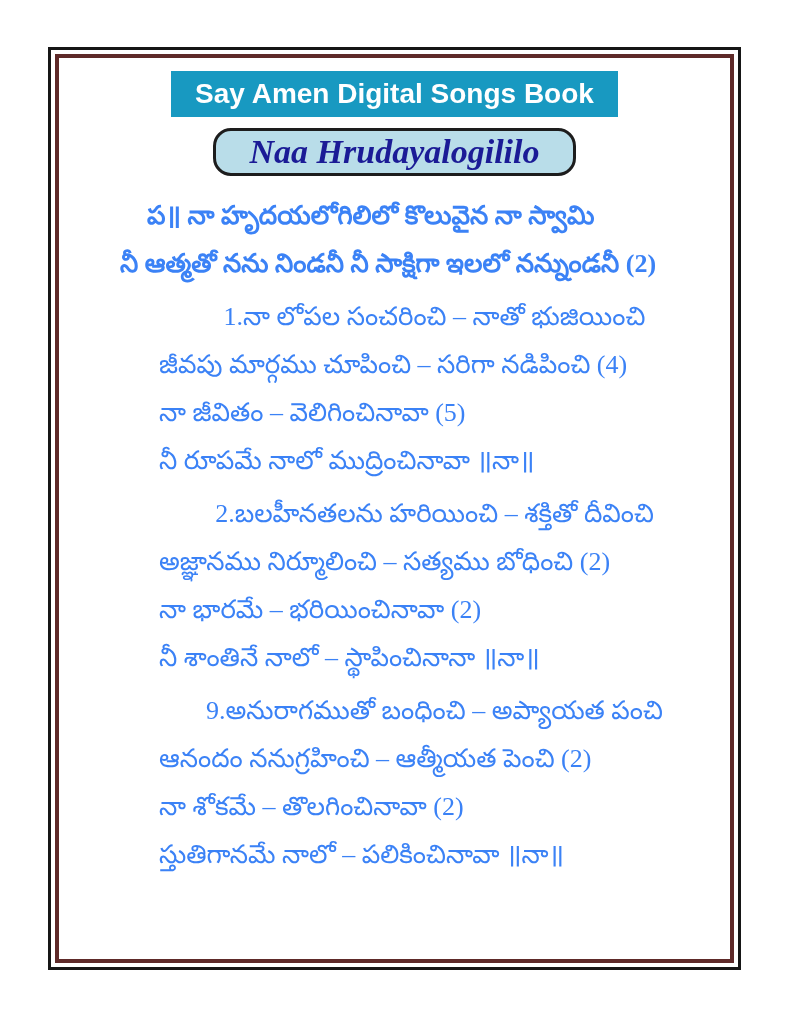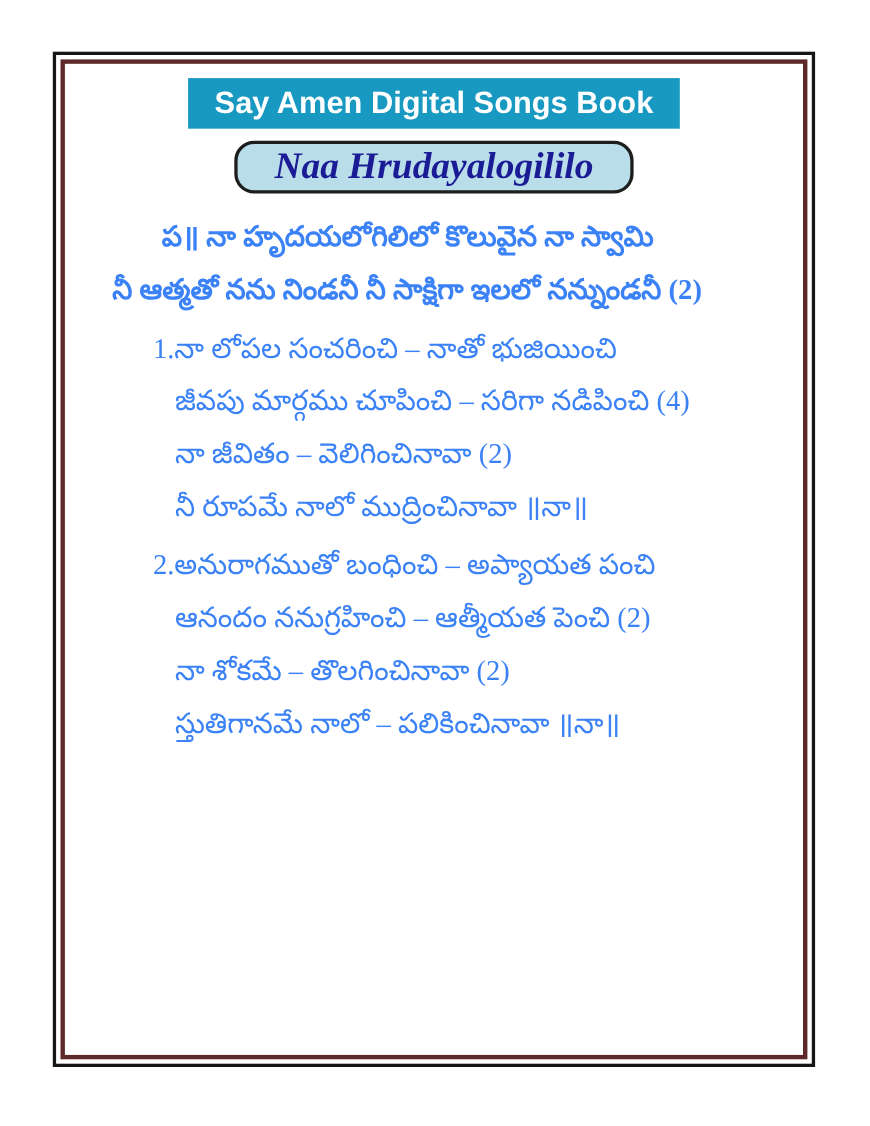--- a/index.html
+++ b/index.html
@@ -66,22 +66,22 @@
     color: #3b82f6;
   }
   .line {
     line-height: 48px;
     white-space: nowrap;
   }
   .pallavi .line { font-weight: bold; }
   .stanza { margin-top: 5px; }
   .ind-p1 { padding-left: 88px; }
   .ind-p2 { padding-left: 131px; }
-  .ind-p3 { padding-left: 43px; }
-  .ind-s1 { padding-left: 80px; }
+  .ind-p3 { padding-left: 61px; }
+  .ind-s1 { padding-left: 80px; text-align: center; }
   .ind-s2 { padding-left: 100px; }
 </style>
 </head>
 <body>
 
 <div class="outer-frame">
   <div class="inner-frame">
 
     <div class="banner">Say Amen Digital Songs Book</div>
 
@@ -90,27 +90,33 @@
     <div class="lyrics">
 
       <div class="pallavi">
         <div class="line ind-p1">ప॥ నా హృదయలోగిలిలో కొలువైన నా స్వామి</div>
         <div class="line ind-p3">నీ ఆత్మతో నను నిండనీ నీ సాక్షిగా ఇలలో నన్నుండనీ (2)</div>
       </div>
 
       <div class="stanza">
         <div class="line ind-s1">1.నా లోపల సంచరించి – నాతో భుజియించి</div>
         <div class="line ind-s2">జీవపు మార్గము చూపించి – సరిగా నడిపించి (4)</div>
-        <div class="line ind-s2">నా జీవితం – వెలిగించినావా (2)</div>
+        <div class="line ind-s2">నా జీవితం – వెలిగించినావా (5)</div>
         <div class="line ind-s2">నీ రూపమే నాలో ముద్రించినావా  ॥నా॥</div>
       </div>
 
+      <div class="stanza">
+        <div class="line ind-s1">2.బలహీనతలను హరియించి – శక్తితో దీవించి</div>
+        <div class="line ind-s2">అజ్ఞానము నిర్మూలించి – సత్యము బోధించి (2)</div>
+        <div class="line ind-s2">నా భారమే – భరియించినావా (2)</div>
+        <div class="line ind-s2">నీ శాంతినే నాలో – స్థాపించినానా ॥నా॥</div>
+      </div>
 
       <div class="stanza">
-        <div class="line ind-s1">2.అనురాగముతో బంధించి – అప్యాయత పంచి</div>
+        <div class="line ind-s1">9.అనురాగముతో బంధించి – అప్యాయత పంచి</div>
         <div class="line ind-s2">ఆనందం ననుగ్రహించి – ఆత్మీయత పెంచి (2)</div>
         <div class="line ind-s2">నా శోకమే – తొలగించినావా (2)</div>
         <div class="line ind-s2">స్తుతిగానమే నాలో – పలికించినావా ॥నా॥</div>
       </div>
 
     </div>
   </div>
 </div>
 
 </body></html>

